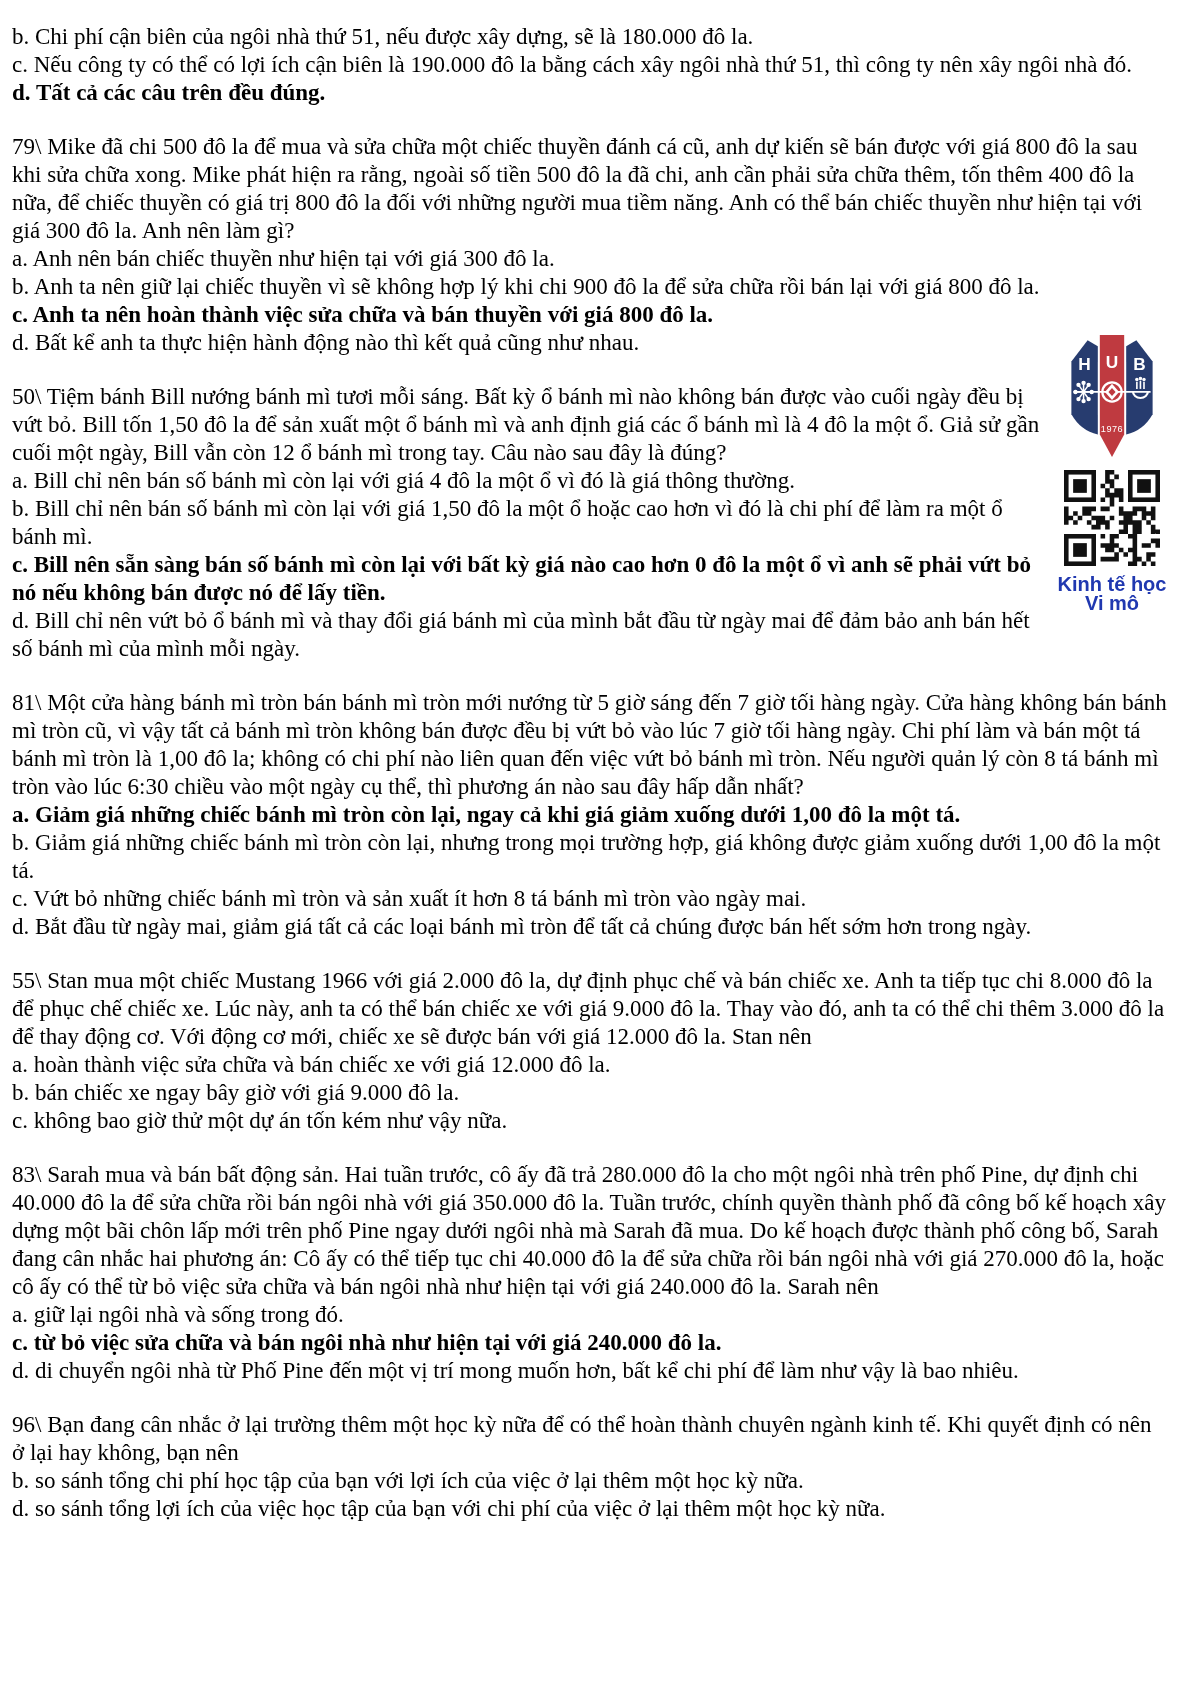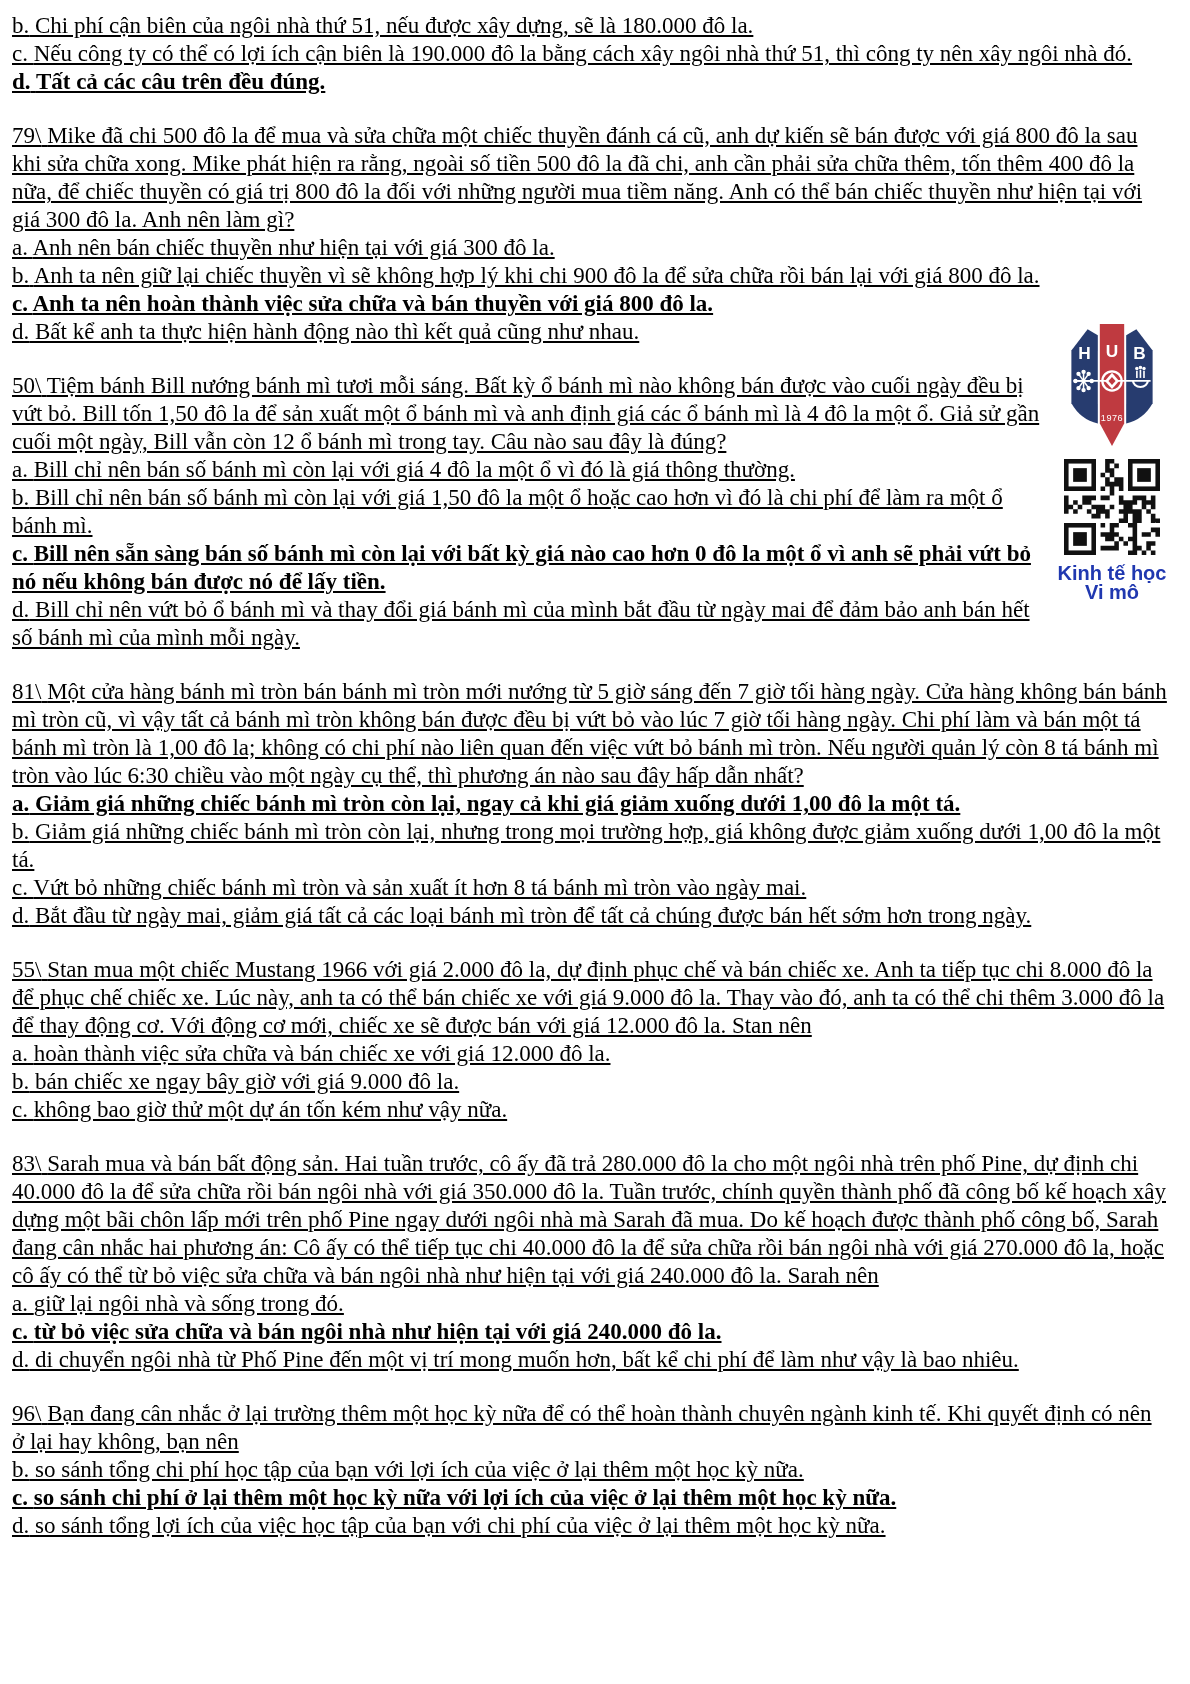--- a/index.html
+++ b/index.html
@@ -5,21 +5,21 @@
   html,body{margin:0;padding:0;}
   body{
     width:1190px;height:1684px;
     background:#ffffff;color:#000;
     font-family:"Liberation Serif","DejaVu Serif",serif;
     font-size:23px;line-height:28px;
     box-sizing:border-box;
     padding:8px 22px 0 12px;
     overflow:hidden;
   }
-  .block{margin:4px 0 26px 0;text-decoration:underline;}
+  .block{margin:15px 0 26px 0;}
   .para{margin:0;}
   .bold{font-weight:bold;}
   
   .float-media{
     float:right;width:112px;
     margin:0 0 4px 14px;
     display:flex;flex-direction:column;align-items:center;gap:9px;
   }
   .logo svg,.qr svg{display:block;}
   .qr-caption{
@@ -150,15 +150,14 @@
 <div class="block">
   <div class="para"><span>83\</span> <span>Sarah mua và bán bất động sản. Hai tuần trước, cô ấy đã trả 280.000 đô la cho một ngôi nhà trên phố Pine, dự định chi 40.000 đô la để sửa chữa rồi bán ngôi nhà với giá 350.000 đô la. Tuần trước, chính quyền thành phố đã công bố kế hoạch xây dựng một bãi chôn lấp mới trên phố Pine ngay dưới ngôi nhà mà Sarah đã mua. Do kế hoạch được thành phố công bố, Sarah đang cân nhắc hai phương án: Cô ấy có thể tiếp tục chi 40.000 đô la để sửa chữa rồi bán ngôi nhà với giá 270.000 đô la, hoặc cô ấy có thể từ bỏ việc sửa chữa và bán ngôi nhà như hiện tại với giá 240.000 đô la. Sarah nên</span></div>
   <div class="para"><span>a.</span> <span>giữ lại ngôi nhà và sống trong đó.</span></div>
   <div class="para bold"><span>c.</span> <span>từ bỏ việc sửa chữa và bán ngôi nhà như hiện tại với giá 240.000 đô la.</span></div>
   <div class="para"><span>d.</span> <span>di chuyển ngôi nhà từ Phố Pine đến một vị trí mong muốn hơn, bất kể chi phí để làm như vậy là bao nhiêu.</span></div>
 </div>
 
 <div class="block">
   <div class="para"><span>96\</span> <span>Bạn đang cân nhắc ở lại trường thêm một học kỳ nữa để có thể hoàn thành chuyên ngành kinh tế. Khi quyết định có nên ở lại hay không, bạn nên</span></div>
   <div class="para"><span>b.</span> <span>so sánh tổng chi phí học tập của bạn với lợi ích của việc ở lại thêm một học kỳ nữa.</span></div>
-  <div class="para bold"><span>c.</span> <span>so sánh chi phí ở lại thêm một học kỳ nữa với lợi ích của việc ở lại thêm một học kỳ nữa.</span></div>
   <div class="para"><span>d.</span> <span>so sánh tổng lợi ích của việc học tập của bạn với chi phí của việc ở lại thêm một học kỳ nữa.</span></div>
 </div>
 
 </body></html>

